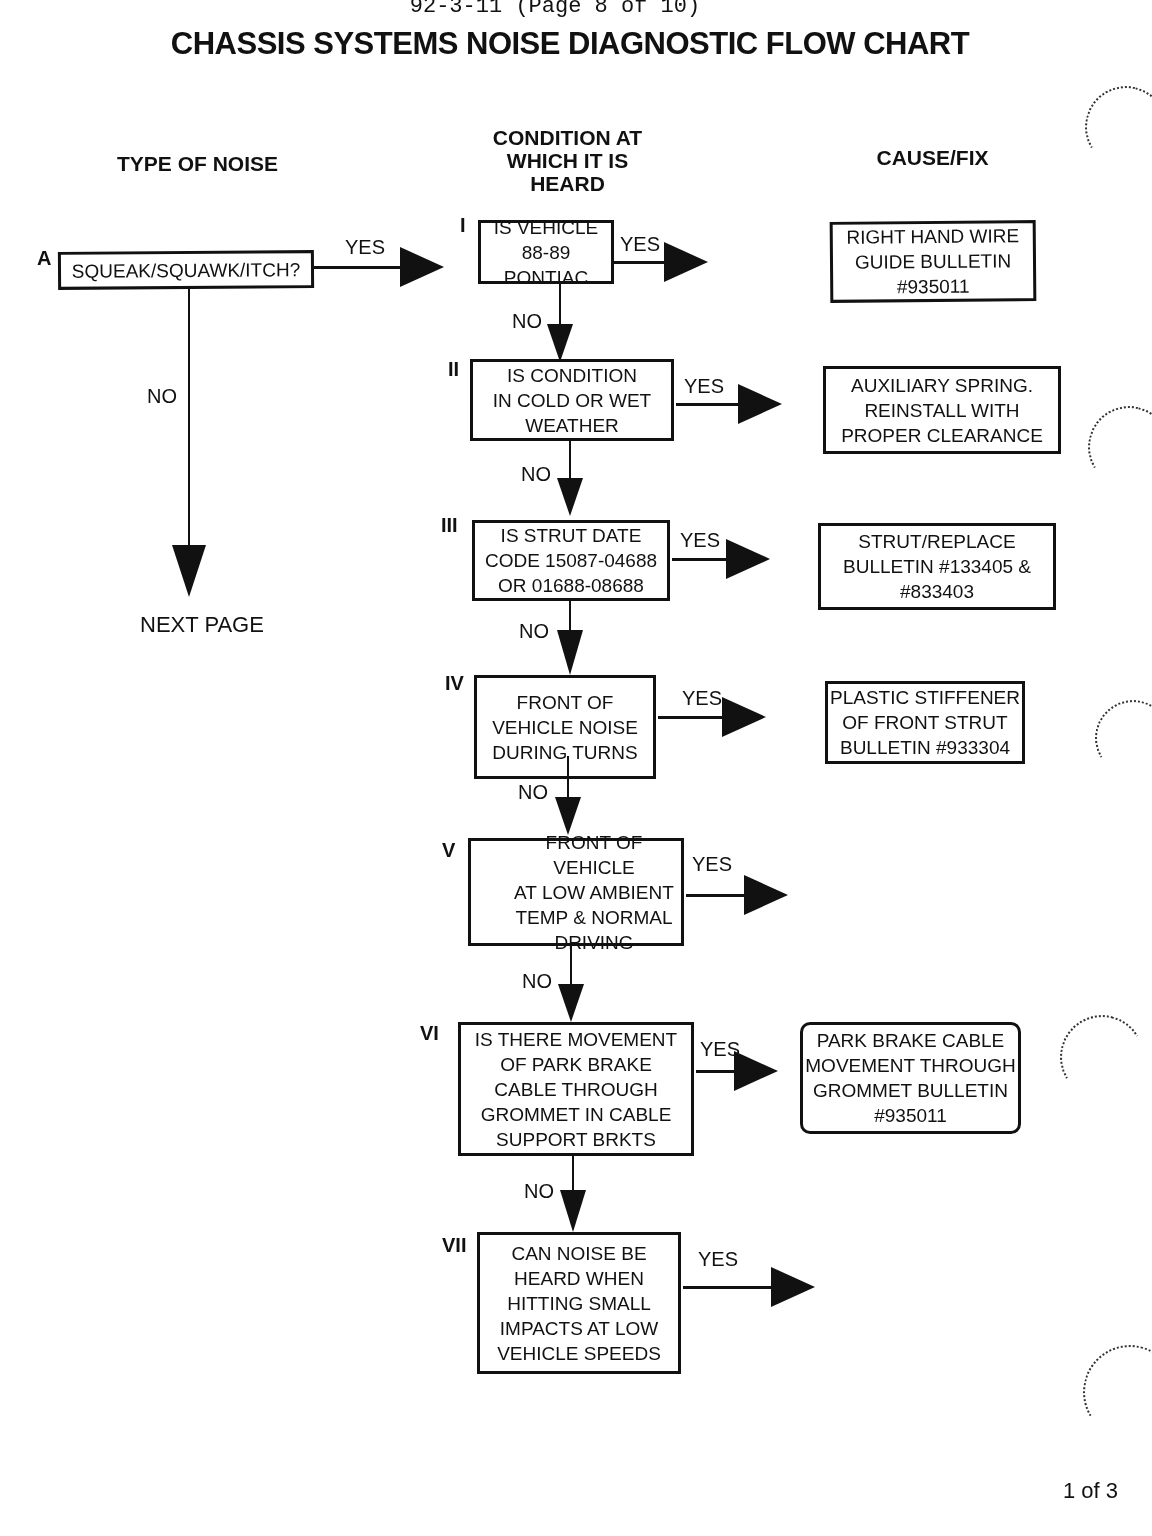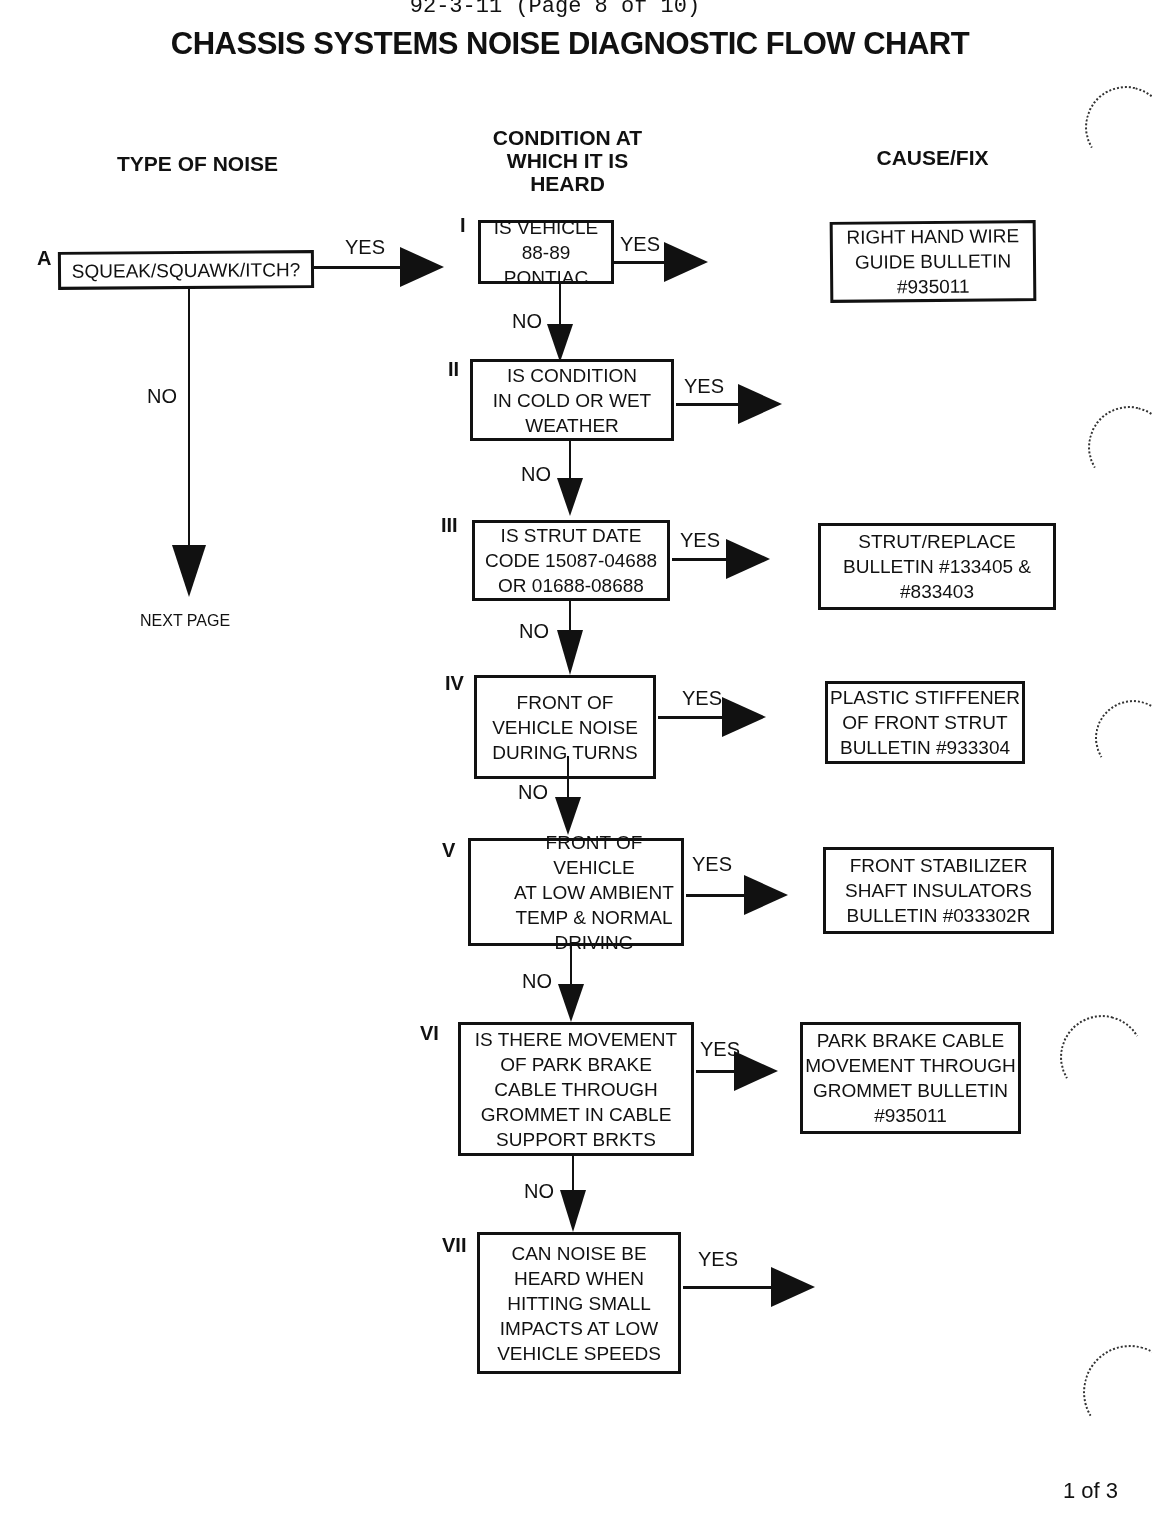--- a/index.html
+++ b/index.html
@@ -47,21 +47,21 @@
   <div class="abs colhead" style="left:825px;top:146px;width:215px;">CAUSE/FIX</div>
 
   <div class="rlabel" style="left:37px;top:247px;">A</div>
   <div class="qbox" style="left:58px;top:251px;width:256px;height:38px;transform:rotate(-0.4deg);">SQUEAK/SQUAWK/ITCH?</div>
   <div class="branch" style="left:345px;top:236px;">YES</div>
   <div class="hline" style="left:314px;top:266px;width:90px;"></div>
   <div class="tri-right" style="left:400px;top:247px;"></div>
   <div class="branch" style="left:147px;top:385px;">NO</div>
   <div class="vline" style="left:188px;top:289px;height:260px;"></div>
   <div class="tri-down" style="left:172px;top:545px;border-left-width:17px;border-right-width:17px;border-top-width:52px;"></div>
-  <div class="branch" style="left:140px;top:612px;font-size:16px;">NEXT PAGE</div>
+  <div class="branch" style="left:140px;top:612px;font-size:22px;">NEXT PAGE</div>
 
   <div class="rlabel" style="left:460px;top:214px;">I</div>
   <div class="qbox" style="left:478px;top:220px;width:136px;height:64px;">IS VEHICLE
 88-89 PONTIAC</div>
   <div class="branch" style="left:620px;top:233px;">YES</div>
   <div class="hline" style="left:612px;top:261px;width:60px;"></div>
   <div class="tri-right" style="left:664px;top:242px;"></div>
   <div class="cbox" style="left:830px;top:221px;width:206px;height:81px;transform:rotate(-0.5deg);">RIGHT HAND WIRE
 GUIDE BULLETIN
 #935011</div>
@@ -69,20 +69,23 @@
   <div class="vline" style="left:559px;top:284px;height:46px;"></div>
   <div class="tri-down" style="left:547px;top:324px;"></div>
 
   <div class="rlabel" style="left:448px;top:358px;">II</div>
   <div class="qbox" style="left:470px;top:359px;width:204px;height:82px;">IS CONDITION
 IN COLD OR WET
 WEATHER</div>
   <div class="branch" style="left:684px;top:375px;">YES</div>
   <div class="hline" style="left:676px;top:403px;width:68px;"></div>
   <div class="tri-right" style="left:738px;top:384px;"></div>
+  <div class="cbox" style="left:823px;top:366px;width:238px;height:88px;">AUXILIARY SPRING.
+REINSTALL WITH
+PROPER CLEARANCE</div>
   <div class="branch" style="left:521px;top:463px;">NO</div>
   <div class="vline" style="left:569px;top:441px;height:40px;"></div>
   <div class="tri-down" style="left:557px;top:478px;"></div>
 
   <div class="rlabel" style="left:441px;top:514px;">III</div>
   <div class="qbox" style="left:472px;top:520px;width:198px;height:81px;">IS STRUT DATE
 CODE 15087-04688
 OR 01688-08688</div>
   <div class="branch" style="left:680px;top:529px;">YES</div>
   <div class="hline" style="left:672px;top:558px;width:60px;"></div>
@@ -109,37 +112,34 @@
   <div class="tri-down" style="left:555px;top:797px;"></div>
 
   <div class="rlabel" style="left:442px;top:839px;">V</div>
   <div class="qbox" style="left:468px;top:838px;width:216px;height:108px;padding-left:36px;">FRONT OF VEHICLE
 AT LOW AMBIENT
 TEMP &amp; NORMAL
 DRIVING</div>
   <div class="branch" style="left:692px;top:853px;">YES</div>
   <div class="hline" style="left:686px;top:894px;width:66px;"></div>
   <div class="tri-right" style="left:744px;top:875px;"></div>
-  <div class="cbox" style="left:823px;top:847px;width:231px;height:87px;">FRONT STABILIZER
-SHAFT INSULATORS
-BULLETIN #033302R</div>
   <div class="branch" style="left:522px;top:970px;">NO</div>
   <div class="vline" style="left:570px;top:946px;height:42px;"></div>
   <div class="tri-down" style="left:558px;top:984px;"></div>
 
   <div class="rlabel" style="left:420px;top:1022px;">VI</div>
   <div class="qbox" style="left:458px;top:1022px;width:236px;height:134px;">IS THERE MOVEMENT
 OF PARK BRAKE
 CABLE THROUGH
 GROMMET IN CABLE
 SUPPORT BRKTS</div>
   <div class="branch" style="left:700px;top:1038px;">YES</div>
   <div class="hline" style="left:696px;top:1070px;width:46px;"></div>
   <div class="tri-right" style="left:734px;top:1051px;"></div>
-  <div class="cbox" style="left:800px;top:1022px;width:221px;height:112px;">PARK BRAKE CABLE
+  <div class="cbox" style="left:800px;top:1022px;width:221px;height:112px;border-radius:10px;">PARK BRAKE CABLE
 MOVEMENT THROUGH
 GROMMET BULLETIN
 #935011</div>
   <div class="branch" style="left:524px;top:1180px;">NO</div>
   <div class="vline" style="left:572px;top:1156px;height:38px;"></div>
   <div class="tri-down" style="left:560px;top:1190px;border-top-width:42px;"></div>
 
   <div class="rlabel" style="left:442px;top:1234px;text-align:center;">VII</div>
   <div class="qbox" style="left:477px;top:1232px;width:204px;height:142px;">CAN NOISE BE
 HEARD WHEN

